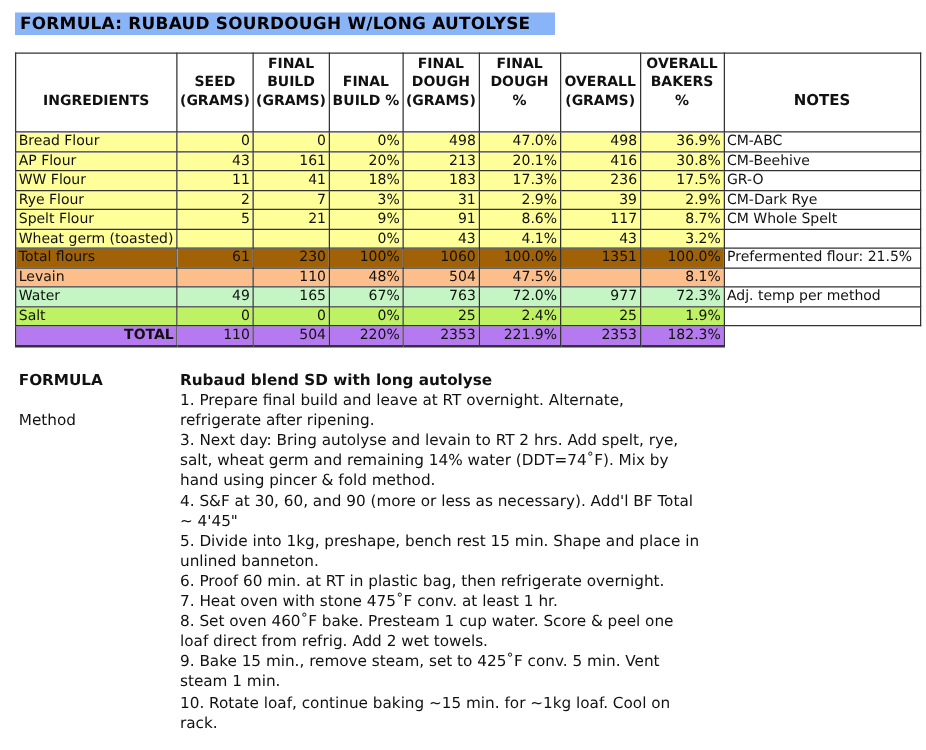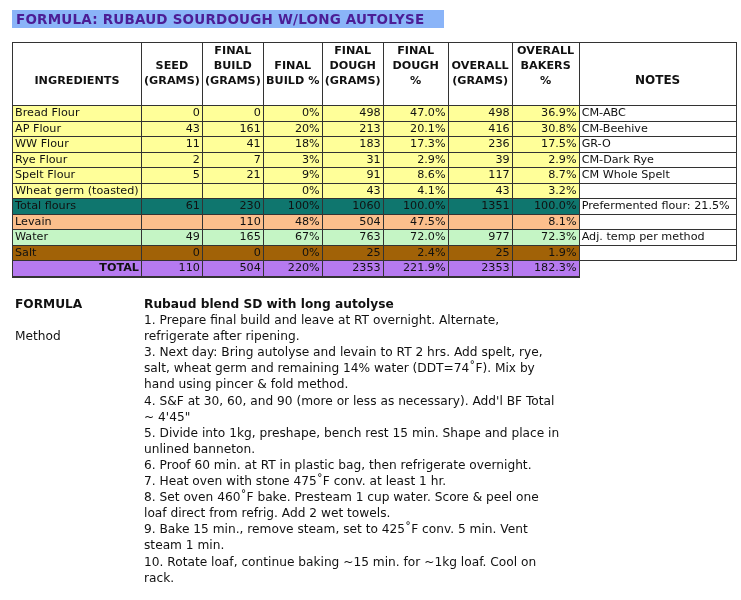--- a/index.html
+++ b/index.html
@@ -1,34 +1,34 @@
 <!DOCTYPE html>
 <html><head>
 <meta charset="utf-8">
 <style>
   html, body { margin: 0; padding: 0; background: #ffffff; }
   body { width: 741px; height: 600px; position: relative; overflow: hidden;
          font-family: "DejaVu Sans", sans-serif; color: #111; }
   .title-bar { position: absolute; left: 12px; top: 10px; width: 432px; height: 18px;
                background: #8ab4f8; font-weight: bold; font-size: 13.5px; line-height: 18px;
-               padding-left: 4px; box-sizing: border-box; letter-spacing: 0.2px; color:#4c1d95; }
+               padding-left: 4px; box-sizing: border-box; letter-spacing: 0.2px; color:#000000; }
   table.formula { position: absolute; left: 12px; top: 42px; border-collapse: collapse;
                   font-size: 11.2px; table-layout: fixed; }
   table.formula td, table.formula th { border: 1px solid #333; padding: 0 2px; height: 14.5px;
                   line-height: 14.5px; white-space: nowrap; overflow: hidden; }
   table.formula th { font-weight: bold; vertical-align: bottom; text-align: center; line-height: 15px;
                      background: #fff; padding-bottom: 17px; }
   td.num { text-align: right; }
   td.name { text-align: left; }
   td.note { background: #fff; text-align: left; }
   tr.r-light td.c { background: #ffff99; }
-  tr.r-total-flour td.c { background: #0f766e; }
+  tr.r-total-flour td.c { background: #a16207; }
   tr.r-levain td.c { background: #fcbf8c; }
   tr.r-water td.c { background: #c5f5c5; }
-  tr.r-salt td.c { background: #a16207; }
+  tr.r-salt td.c { background: #bef264; }
   tr.r-grand td.c { background: #b67af0; }
   tr.r-grand td.name { text-align: right; font-weight: bold; }
   tr.r-grand td.note-empty { border: none; background: transparent; }
   tr.r-grand td.c { border-bottom: 2px solid #333; margin-top: 23px; }
   .method { position: absolute; left: 0; top: 296px; font-size: 12.2px; line-height: 16.1px; }
   .method .lbl { position: absolute; left: 15px; white-space: nowrap; }
   .method .lbl.bold { font-weight: bold; }
   .method .body { position: absolute; left: 144px; width: 420px; }
   .method .body .heading { font-weight: bold; }
   .method .body p { margin: 0; }

